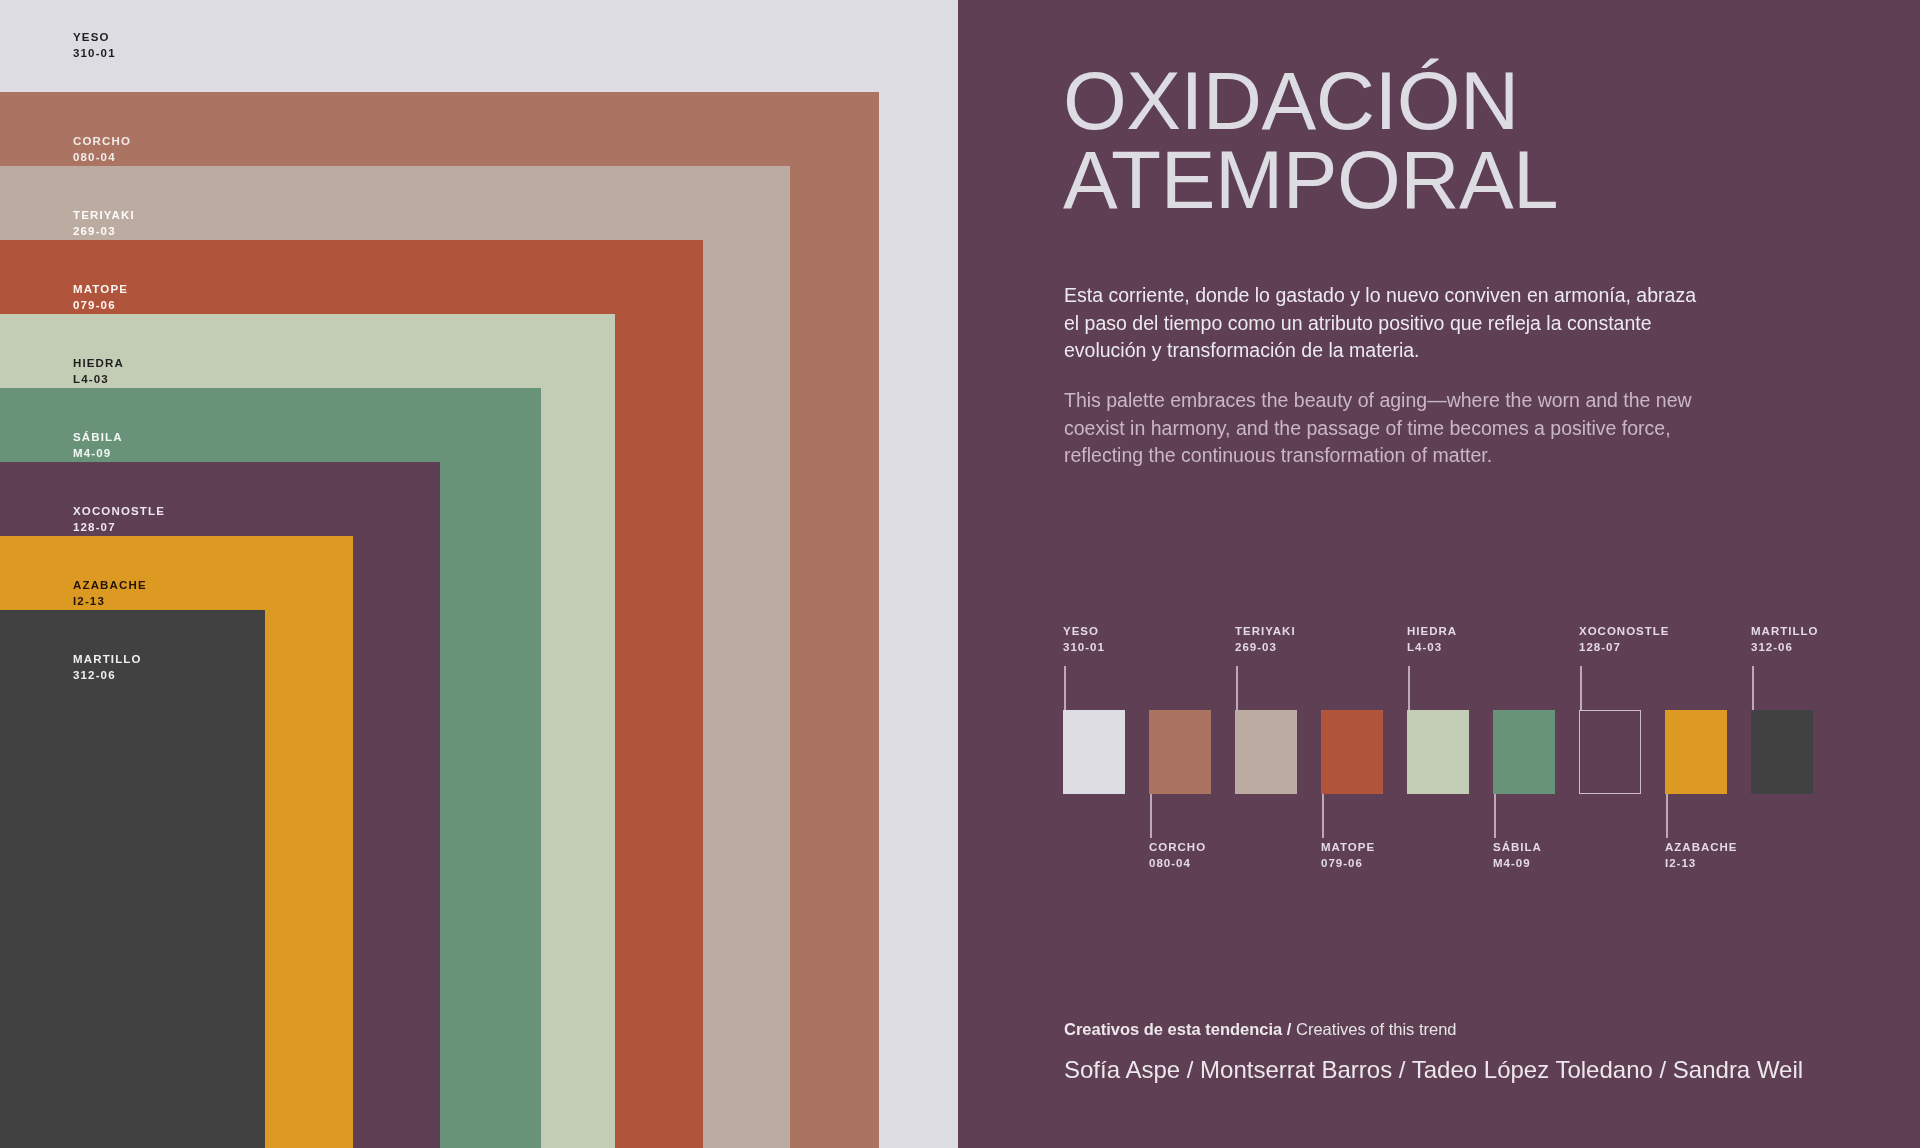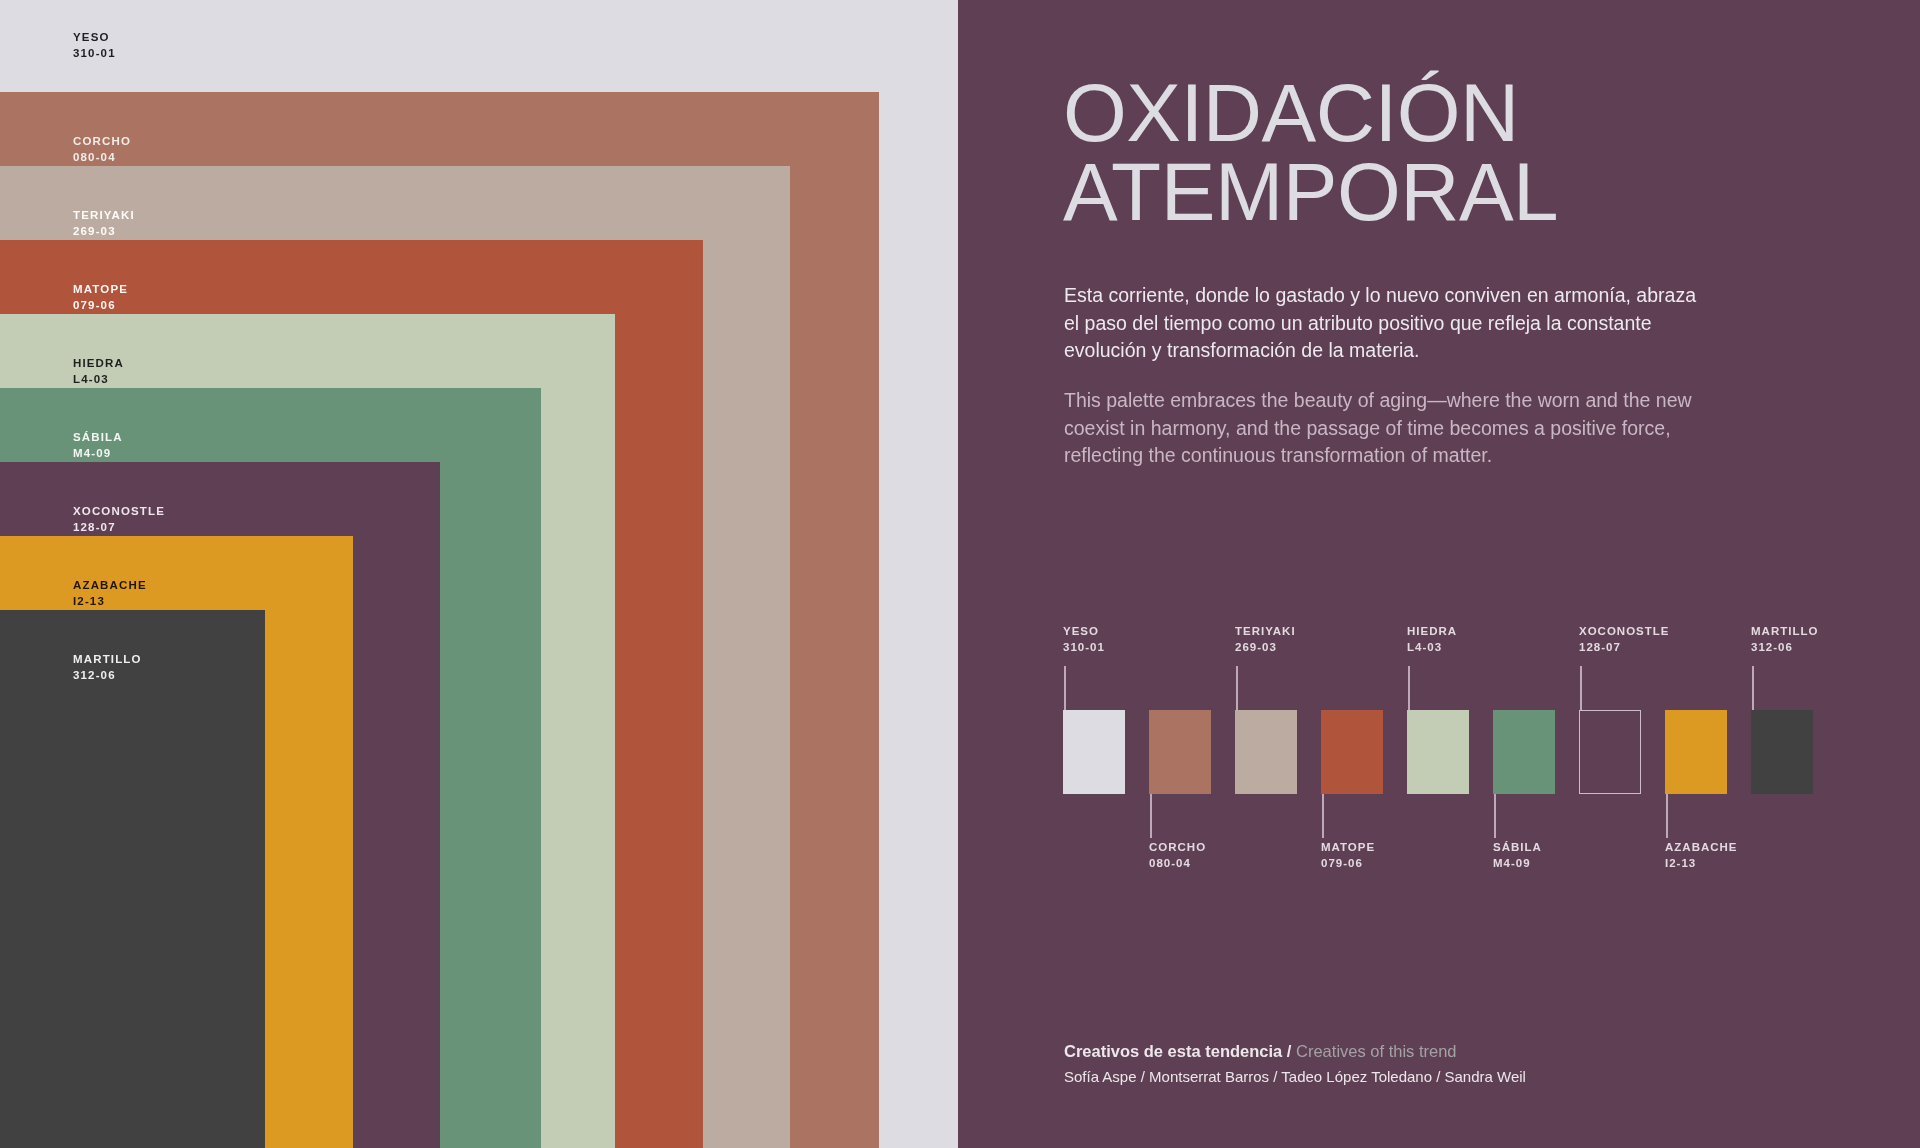--- a/index.html
+++ b/index.html
@@ -21,21 +21,21 @@
     font-size:11.5px; font-weight:700; line-height:1.38;
     letter-spacing:1.15px; white-space:pre-line;
   }
 
   
   .right-panel {
     position:relative; width:962px; height:1148px;
     background:#5e3f54; overflow:hidden; flex:none;
   }
   .title {
-    position:absolute; left:105px; top:74px;
+    position:absolute; left:105px; top:62px;
     font-size:82px; font-weight:400; line-height:0.96;
     letter-spacing:-0.5px; color:#dcdce2; white-space:pre-line;
   }
   .para { position:absolute; left:106px; width:745px; white-space:pre-line; }
   .para-es {
     top:282px; font-size:19.5px; line-height:1.42;
     font-weight:400; color:#eceaee;
   }
   .para-en {
     top:387px; font-size:19.5px; line-height:1.42;
@@ -63,24 +63,24 @@
     letter-spacing:1.0px; color:#e3dbe1; white-space:pre-line;
   }
   .sw-label.above { top:2px; }
   .sw-label.below { top:218px; }
 
   
   .footer { position:absolute; left:106px; bottom:60px; }
   .footer-head { font-size:16.5px; line-height:1.5; }
   .footer-head .es { font-weight:700; color:#ece7ea;margin-top:28px; }
   .footer-head .sep { font-weight:700; color:#ece7ea; }
-  .footer-head .en { font-weight:400; color:#a3a3a3; }
+  .footer-head .en { font-weight:400; color:#e5e5e5; }
   .footer-names {
-    font-size:15px; font-weight:400; color:#ece7ea;
-    line-height:1.5; margin-top:2px;
+    font-size:24px; font-weight:400; color:#ece7ea;
+    line-height:1.5; margin-top:10px;
   }
 </style>
 </head>
 <body>
 
 <div class="poster">
 
   <div class="left-panel" id="left-panel">
       <div class="frame" style="top: 0px; width: 958px; height: 1148px; background: rgb(220, 220, 226); z-index: 1;">
         <div class="frame-label" style="top: 30px; color: rgb(31, 31, 31);">YESO

